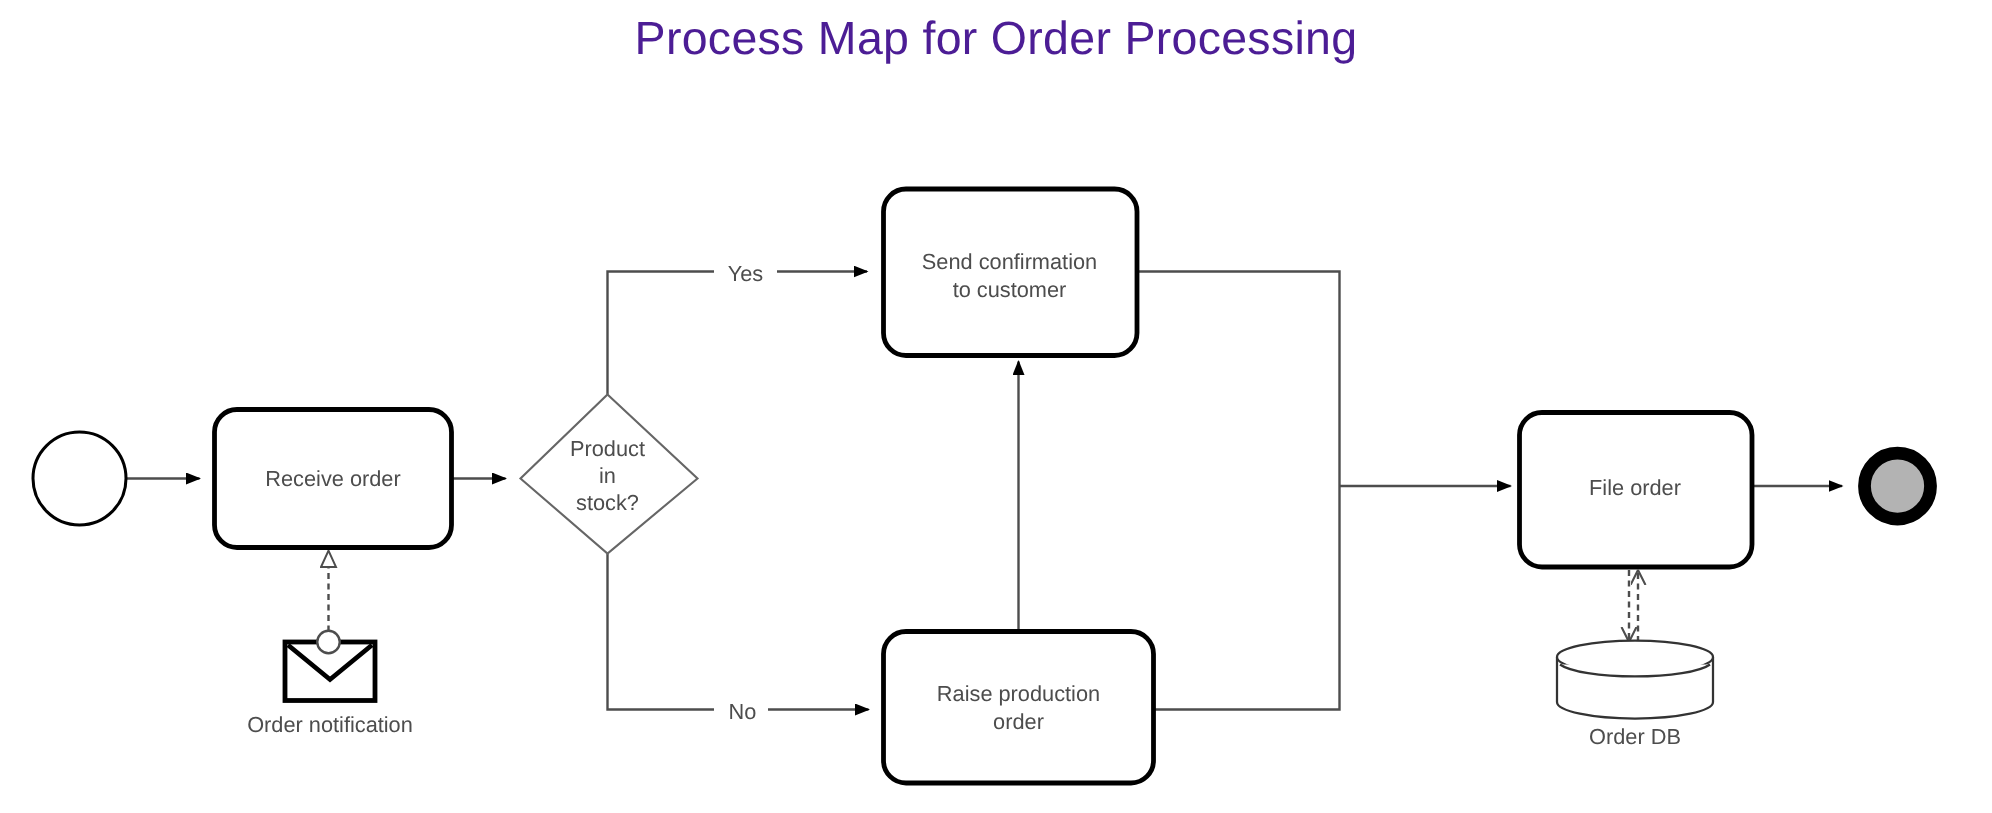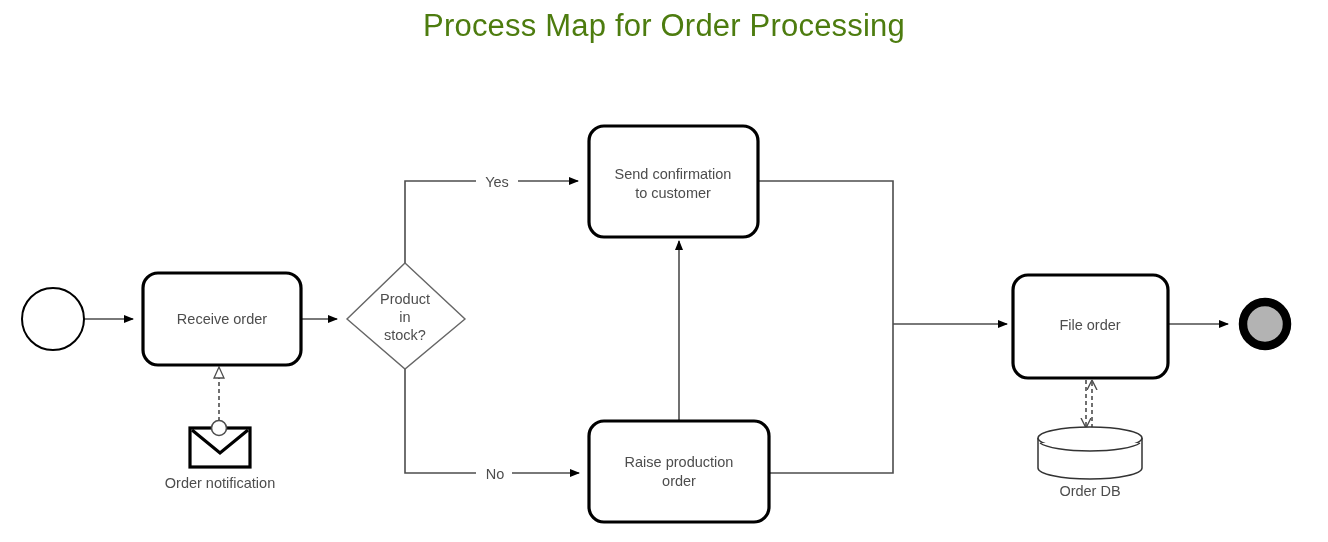--- a/index.html
+++ b/index.html
@@ -7,21 +7,21 @@
     width:1328px;height:542px;
     font-family:"Liberation Sans","DejaVu Sans",sans-serif;
     overflow:hidden;
   }
   #canvas{position:relative;width:1328px;height:542px;background:#ffffff;}
   #diagram{position:absolute;left:0;top:0;width:1328px;height:542px;}
   .page-title{
     position:absolute;left:0;top:8px;width:1328px;
     text-align:center;
     font-size:31px;
-    color:#4d7c0f;
+    color:#4c1d95;
     font-weight:400;
     letter-spacing:0.2px;
     white-space:nowrap;
   }
   text{font-family:"Liberation Sans","DejaVu Sans",sans-serif;fill:#4d4d4d;}
   .node-label{font-size:14.5px;}
   .edge-label{font-size:14.5px;}
   .artifact-label{font-size:14.5px;}
   .task-shape{fill:#ffffff;stroke:#000000;stroke-width:3.2;}
   .gateway-shape{fill:#ffffff;stroke:#666666;stroke-width:1.4;}

